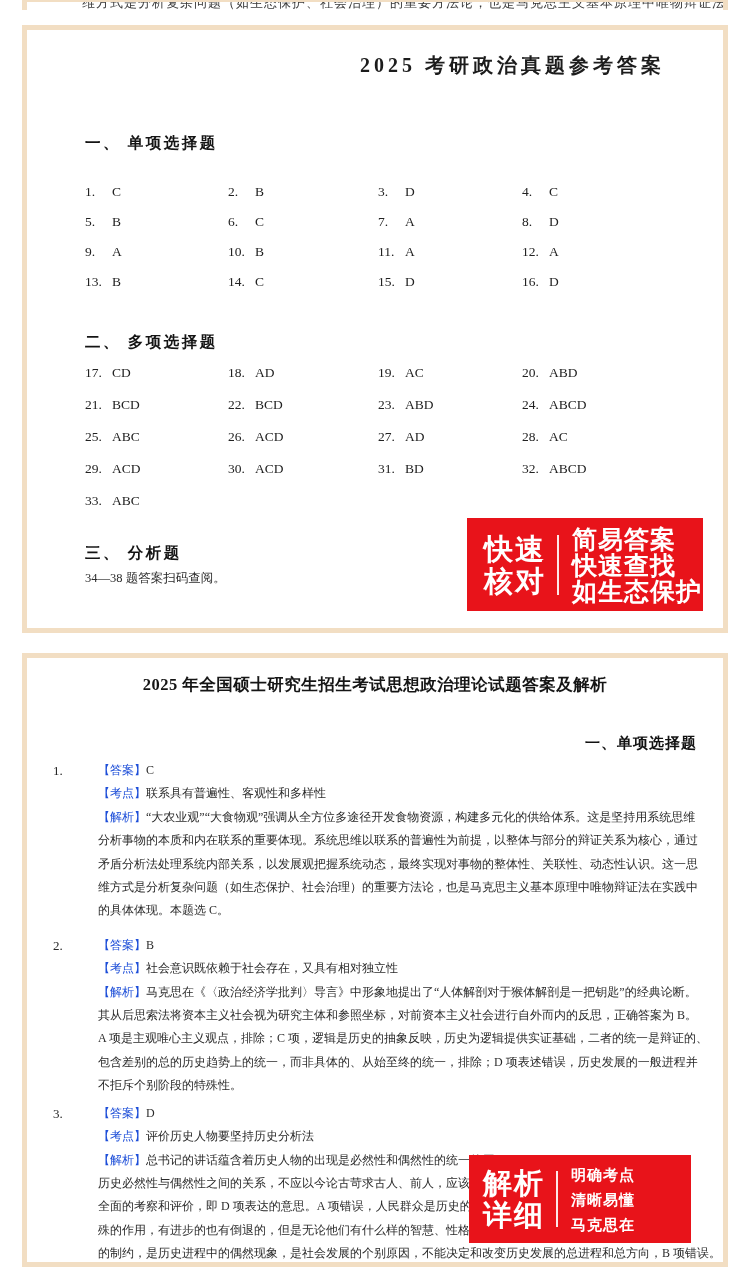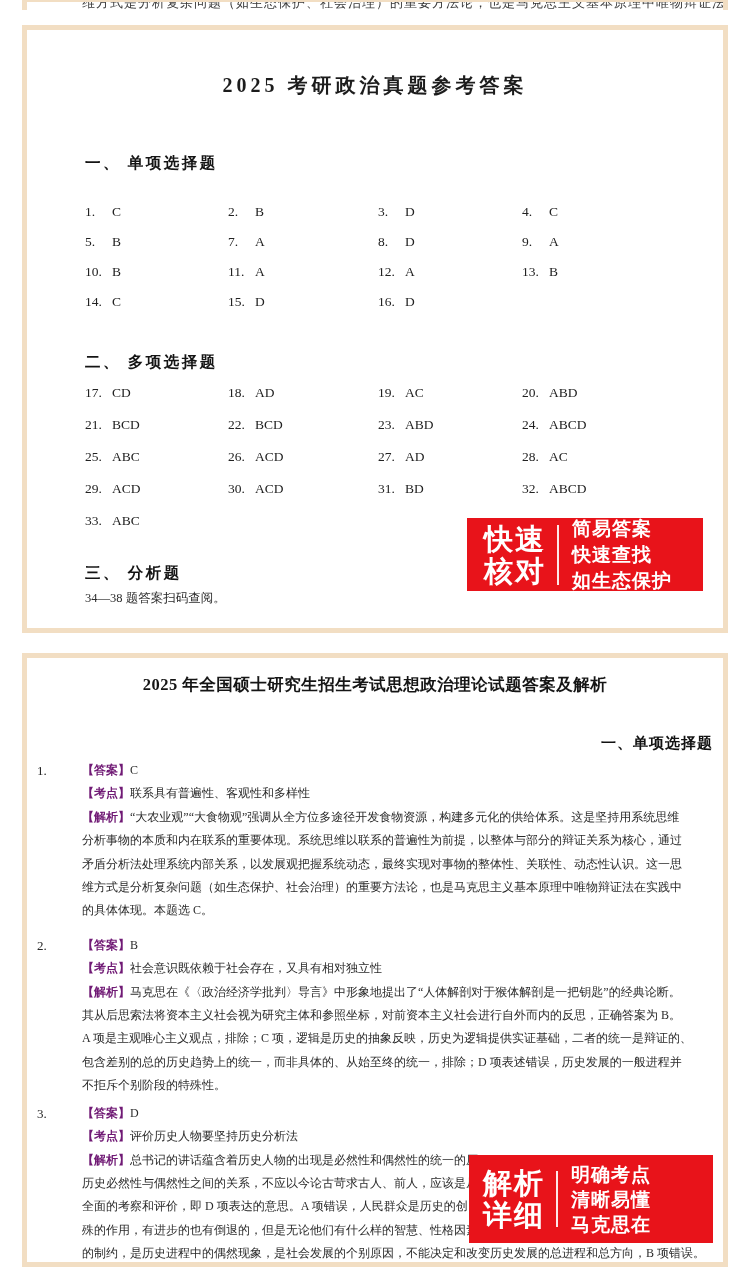--- a/index.html
+++ b/index.html
@@ -16,24 +16,24 @@
   }
   .clip-text {
     position:absolute; left:55px; top:-8px; font-size:13px; color:#3a3a3a;
     white-space:nowrap; letter-spacing:1px;
   }
   
   .card {
     margin:0 22px; background:#fff; border:5px solid #f2dec3; position:relative;
   }
   .card-answers { margin-top:15px; height:608px; padding:0 58px; }
-  .card-explain { margin-top:20px; height:614px; padding:0 10px; overflow:hidden; }
+  .card-explain { margin-top:20px; height:614px; padding:0 26px; overflow:hidden; }
 
   .card1-title {
-    margin-top:42px; text-align:center; font-size:20px; font-weight:700;
+    margin-top:22px; text-align:right; font-size:20px; font-weight:700;
     letter-spacing:4px; color:#1c1c1c;
   }
   .sec {
     font-family:"Liberation Sans", sans-serif; font-weight:700;
     font-size:15.5px; letter-spacing:2.5px; color:#141414;
   }
   .sec-1 { margin-top:54px; }
   .sec-2 { margin-top:28px; }
   .sec-3 { margin-top:18px; }
   .grid { display:grid; grid-template-columns:143px 150px 144px 1fr; }
@@ -44,62 +44,63 @@
   .cell { font-size:13.5px; color:#222; }
   .cell .num { display:inline-block; min-width:27px; }
   .note { margin-top:6px; font-size:12.5px; color:#2b2b2b; }
 
   
   .badge {
     position:absolute; background:#e8131a; color:#fff;
     display:flex; align-items:center;
     font-family:"Liberation Sans", sans-serif;
   }
-  .badge-1 { left:440px; top:488px; width:236px; height:73px; padding-left:17px; }
-  .badge-2 { left:442px; top:497px; width:244px; height:88px; padding-left:14px; }
+  .badge-1 { left:440px; top:488px; width:236px; height:93px; padding-left:17px; }
+  .badge-2 { left:442px; top:497px; width:222px; height:88px; padding-left:14px; }
   .badge-main { font-size:29px; line-height:32px; font-weight:700; letter-spacing:2px; }
   .badge-div { width:2px; height:60px; background:rgba(255,255,255,.9); margin:0 13px 0 11px; flex:0 0 auto; }
   .badge-2 .badge-div { height:56px; }
-  .badge-tags { font-size:19px; line-height:26px; font-weight:600; letter-spacing:1px; }
-  .badge-2 .badge-tags { font-size:19px; line-height:25px; }
+  .badge-tags { font-size:25px; line-height:26px; font-weight:600; letter-spacing:1px; }
+  .badge-2 .badge-tags { font-size:15px; line-height:25px; }
 
   
   .card2-title {
     margin-top:16px; text-align:center; font-size:16.5px; font-weight:700;
     letter-spacing:0.5px; color:#151515;
   }
   .sec2-heading {
     margin-top:38px; font-family:"Liberation Sans", sans-serif;
     font-weight:700; font-size:15px; color:#111; letter-spacing:1px;text-align:right;
   }
   .items { margin-top:6px; }
   .item { position:relative; padding-left:45px; }
   .item:nth-child(2) { margin-top:11px; }
   .item:nth-child(3) { margin-top:4px; }
   .item-num { position:absolute; left:0; top:0; font-size:13px; line-height:23.4px; }
   .line { font-size:12px; line-height:23.4px; white-space:nowrap; color:#2a2a2a; }
-  .lbl { font-weight:700; color:#701a75; }
+  .lbl { font-weight:400; color:#1d4ed8; }
 </style>
 </head>
 <body>
 
 <div class="top-strip">
   <div class="clip-text">维方式是分析复杂问题（如生态保护、社会治理）的重要方法论，也是马克思主义基本原理中唯物辩证法在实践中的具体体现</div>
 </div>
 
 <section class="card card-answers">
   <div class="card1-title">2025 考研政治真题参考答案</div>
 
   <div class="sec sec-1">一、 单项选择题</div>
   <div class="grid grid-single" id="single-grid">
       <div class="cell"><span class="num">1.</span><span class="ans">C</span></div>
       <div class="cell"><span class="num">2.</span><span class="ans">B</span></div>
       <div class="cell"><span class="num">3.</span><span class="ans">D</span></div>
       <div class="cell"><span class="num">4.</span><span class="ans">C</span></div>
       <div class="cell"><span class="num">5.</span><span class="ans">B</span></div>
+      <div class="cell"><span class="num">6.</span><span class="ans">C</span></div>
       <div class="cell"><span class="num">7.</span><span class="ans">A</span></div>
       <div class="cell"><span class="num">8.</span><span class="ans">D</span></div>
       <div class="cell"><span class="num">9.</span><span class="ans">A</span></div>
       <div class="cell"><span class="num">10.</span><span class="ans">B</span></div>
       <div class="cell"><span class="num">11.</span><span class="ans">A</span></div>
       <div class="cell"><span class="num">12.</span><span class="ans">A</span></div>
       <div class="cell"><span class="num">13.</span><span class="ans">B</span></div>
       <div class="cell"><span class="num">14.</span><span class="ans">C</span></div>
       <div class="cell"><span class="num">15.</span><span class="ans">D</span></div>
       <div class="cell"><span class="num">16.</span><span class="ans">D</span></div>

